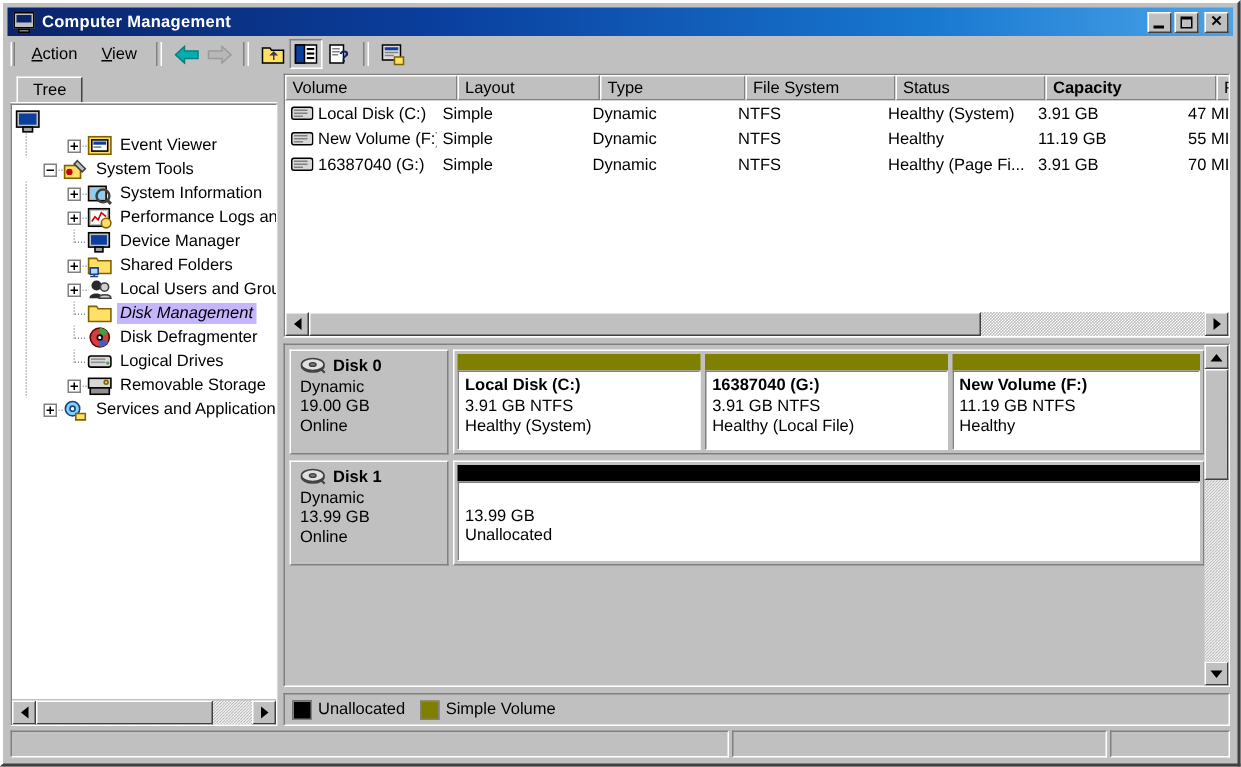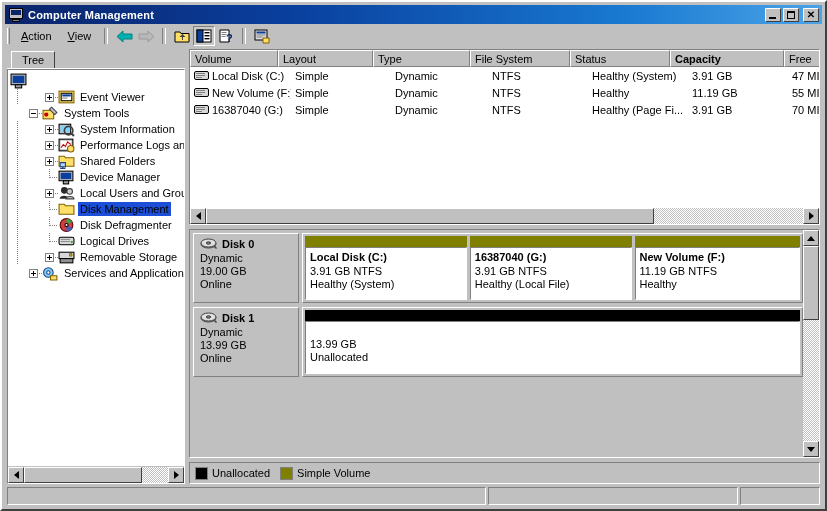--- a/index.html
+++ b/index.html
@@ -79,21 +79,21 @@
   .plus .v{position:absolute;left:7px;top:6px;width:1px;height:5px;background:#000;}
   .plus .dotl{position:absolute;left:13px;top:8px;width:4px;height:1px;
      background-image:linear-gradient(to right,#808080 50%,transparent 50%);background-size:2px 1px;}
   .leaf{width:16px;height:16px;flex:0 0 auto;position:relative;}
   .leaf .dotl{position:absolute;left:8px;top:8px;width:8px;height:1px;
      background-image:linear-gradient(to right,#808080 50%,transparent 50%);background-size:2px 1px;}
   .leaf .dotup{position:absolute;left:7px;top:0;width:1px;height:9px;
      background-image:linear-gradient(#808080 50%,transparent 50%);background-size:1px 2px;}
   .ticon{width:18px;height:16px;flex:0 0 auto;position:relative;margin-right:2px;}
   .tlabel{padding:0 2px;line-height:14px;}
-  .tlabel.sel{background:#1d4ed8;color:#000;}
+  .tlabel.sel{background:#c4b5fd;color:#000;font-style:italic;}
 
   .hsb{position:absolute;left:0;right:0;bottom:0;height:16px;background:#c0c0c0;
      border-top:1px solid #c0c0c0;display:flex;}
   .sbtn{width:16px;height:16px;background:#c0c0c0;box-sizing:border-box;
      border-top:1px solid #ffffff;border-left:1px solid #ffffff;
      border-right:1px solid #404040;border-bottom:1px solid #404040;
      display:flex;align-items:center;justify-content:center;flex:0 0 auto;}
   .sbtn .ar{width:0;height:0;}
   .ar-l{border-top:4px solid transparent;border-bottom:4px solid transparent;border-right:5px solid #000;}
   .ar-r{border-top:4px solid transparent;border-bottom:4px solid transparent;border-left:5px solid #000;}
@@ -354,54 +354,54 @@
                     <rect x="2.5" y="3.5" width="10" height="8" fill="#fff"></rect>
                     <polyline points="3,10 5,7 7,9 9,4.5 12,7" fill="none" stroke="#c00" stroke-width="1"></polyline>
                     <circle cx="12" cy="11" r="3" fill="#ffe066" stroke="#806000"></circle>
                   </svg>
                 </span>
                 <span class="tlabel">Performance Logs and A</span>
               </div>
               <div class="trow">
                 <span class="tspacer vline"></span>
                 <span class="tspacer"></span>
+                <span class="leaf">
+                  <span class="dotup"></span>
+                  <span class="dotl"></span>
+                </span>
+                <span class="ticon">
+                  <svg width="17" height="16" viewBox="0 0 16 15" style="position:absolute;left:0;top:0;">
+                    <rect x="1" y="2" width="13" height="9" fill="#c0c0c0" stroke="#000"></rect>
+                    <rect x="2.5" y="3.5" width="10" height="6" fill="#0a3f9e"></rect>
+                    <rect x="5" y="11" width="5" height="3" fill="#a0a0a0" stroke="#000"></rect>
+                  </svg>
+                </span>
+                <span class="tlabel">Device Manager</span>
+              </div>
+              <div class="trow">
+                <span class="tspacer vline"></span>
+                <span class="tspacer"></span>
                 <span class="plus">
                   <span class="box"></span>
                   <span class="h"></span>
                   <span class="v"></span>
                   <span class="dotl"></span>
                 </span>
                 <span class="ticon">
                   <svg width="17" height="16" viewBox="0 0 16 15" style="position:absolute;left:0;top:0;">
                     <path d="M1,3 L6,3 L7,4.5 L15,4.5 L15,12.5 L1,12.5 Z" fill="#ffe066" stroke="#806000"></path>
                     <path d="M2,9 L7,9 L7,13 L2,13 Z" fill="#b0d8ff" stroke="#204080"></path>
                     <path d="M4.5,13 L4.5,14.5 M2,14.5 L7,14.5" stroke="#204080"></path>
                   </svg>
                 </span>
                 <span class="tlabel">Shared Folders</span>
               </div>
               <div class="trow">
                 <span class="tspacer vline"></span>
                 <span class="tspacer"></span>
-                <span class="leaf">
-                  <span class="dotup"></span>
-                  <span class="dotl"></span>
-                </span>
-                <span class="ticon">
-                  <svg width="17" height="16" viewBox="0 0 16 15" style="position:absolute;left:0;top:0;">
-                    <rect x="1" y="2" width="13" height="9" fill="#c0c0c0" stroke="#000"></rect>
-                    <rect x="2.5" y="3.5" width="10" height="6" fill="#0a3f9e"></rect>
-                    <rect x="5" y="11" width="5" height="3" fill="#a0a0a0" stroke="#000"></rect>
-                  </svg>
-                </span>
-                <span class="tlabel">Device Manager</span>
-              </div>
-              <div class="trow">
-                <span class="tspacer vline"></span>
-                <span class="tspacer"></span>
                 <span class="plus">
                   <span class="box"></span>
                   <span class="h"></span>
                   <span class="v"></span>
                   <span class="dotl"></span>
                 </span>
                 <span class="ticon">
                   <svg width="17" height="16" viewBox="0 0 16 15" style="position:absolute;left:0;top:0;">
                     <circle cx="6" cy="5" r="3.2" fill="#2a2a2a"></circle>
                     <path d="M1.5,13 C1.5,9 10,9 10,13 Z" fill="#2a2a2a"></path>
@@ -508,21 +508,21 @@
           </div>
         </div>
       </div>
 
       <div class="splitter"></div>
 
       <div class="rightpane">
 
         <div class="volpane">
           <div class="lv-header" id="lv-header">
-              <div class="lvh" style="width: 88px;">Volume</div>
+              <div class="lvh" style="width: 115px;">Volume</div>
               <div class="lvh" style="width: 95px;">Layout</div>
               <div class="lvh" style="width: 97px;">Type</div>
               <div class="lvh" style="width: 100px;">File System</div>
               <div class="lvh" style="width: 100px;">Status</div>
               <div class="lvh" style="width: 114px; font-weight: bold;">Capacity</div>
               <div class="lvh" style="width: 60px;">Free </div>
             </div>
           <div class="lv-rows" id="lv-rows">
               <div class="lvrow">
                 <div class="lvcell" style="width: 101px; display: flex; align-items: center; padding-left: 2px;">

